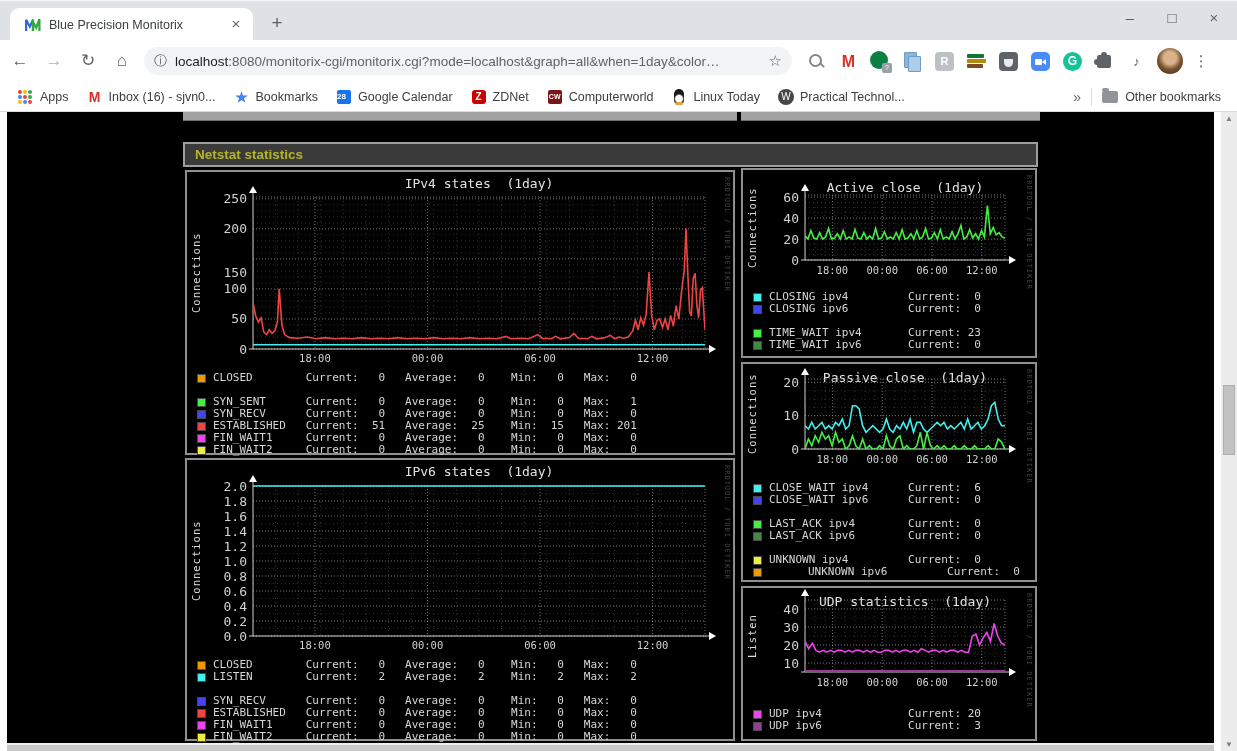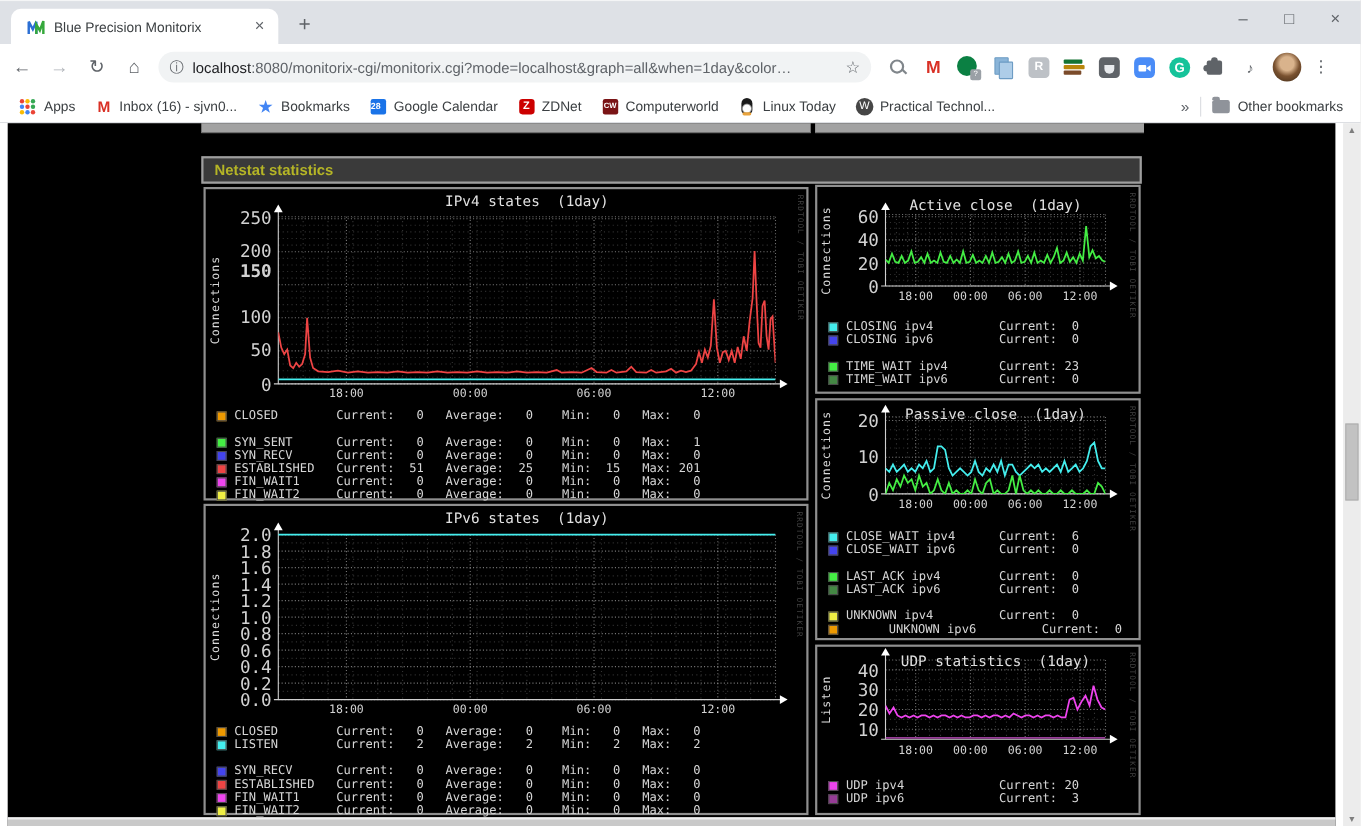--- a/index.html
+++ b/index.html
@@ -89,21 +89,21 @@
     border:2px solid #9e9e9e;box-sizing:border-box;}
   .secheader span{display:block;padding:3px 0 0 10px;font-size:13.5px;font-weight:bold;color:#b5b526;}
 
   .graph-frame{position:absolute;background:#000;border:2px solid #8f8f8f;box-sizing:border-box;}
   .g-title{position:absolute;font-family:"DejaVu Sans Mono",monospace;font-size:13px;color:#e2e2e2;
     text-align:center;white-space:pre;}
   .g-mark{position:absolute;right:2px;top:5px;font-family:"DejaVu Sans Mono",monospace;font-size:7px;color:#424242;
     writing-mode:vertical-rl;letter-spacing:1px;}
   .g-ylab{position:absolute;font-family:"DejaVu Sans Mono",monospace;font-size:10.5px;color:#dadada;
     writing-mode:vertical-rl;transform:rotate(180deg);letter-spacing:1px;}
-  .g-ytick{position:absolute;font-family:"DejaVu Sans Mono",monospace;font-size:16px;color:#d2d2d2;
+  .g-ytick{position:absolute;font-family:"DejaVu Sans Mono",monospace;font-size:13px;color:#d2d2d2;
     width:48px;text-align:right;height:11px;line-height:11px;}
   .g-xtick{position:absolute;font-family:"DejaVu Sans Mono",monospace;font-size:10.5px;color:#d2d2d2;
     width:50px;text-align:center;height:11px;line-height:11px;}
   .lg-row{position:absolute;height:12px;font-family:"DejaVu Sans Mono",monospace;font-size:11px;line-height:12px;color:#d6d6d6;
     white-space:pre;display:flex;align-items:center;}
   .lg-sw{display:inline-block;width:9px;height:9px;margin-right:7px;border:1px solid #4a4a4a;box-sizing:border-box;flex:0 0 auto;}
 
   
   .sb{position:absolute;left:1221px;top:0;width:16px;height:639px;background:#ececec;}
   .sb .arr{position:absolute;left:0;width:16px;height:13px;color:#7e7e7e;font-size:8px;line-height:13px;text-align:center;}
@@ -333,21 +333,21 @@
             <line x1="66" y1="19" x2="66" y2="177" stroke="#cfcfcf" stroke-width="1"></line>
             <line x1="62" y1="177" x2="524" y2="177" stroke="#cfcfcf" stroke-width="1"></line>
             <polygon points="62,21 70,21 66,14" fill="#ffffff"></polygon>
             <polygon points="522,173 522,181 529,177" fill="#ffffff"></polygon>
             <polyline points="66.0,130.1 68.7,144.0 71.4,150.0 74.1,145.8 76.8,160.2 79.6,162.6 82.3,157.8 85.0,161.4 87.7,159.0 90.4,150.0 92.2,116.9 94.9,153.0 97.6,162.6 102.2,165.6 111.2,166.2 120.2,165.0 129.3,166.8 138.3,165.6 147.4,166.8 156.4,166.2 165.4,166.8 174.5,165.6 183.5,166.8 192.6,166.2 201.6,166.8 210.6,165.6 219.7,166.8 228.7,166.2 237.8,166.8 246.8,165.6 255.8,166.8 264.9,166.2 273.9,166.8 283.0,165.6 292.0,166.8 301.0,166.2 310.1,166.8 319.1,164.4 323.6,166.8 332.7,166.2 341.7,166.8 350.8,162.6 355.3,166.2 364.3,166.8 368.8,164.4 373.4,166.8 382.4,165.6 386.9,161.4 391.4,166.2 400.5,166.8 405.0,164.4 409.5,166.8 418.6,165.6 423.1,163.2 427.6,166.8 432.1,165.0 436.6,166.2 441.2,165.0 445.7,159.0 448.4,148.2 451.1,157.8 453.8,145.8 456.5,153.0 459.2,142.2 462.0,100.1 464.7,144.0 467.4,157.8 470.1,148.2 472.8,147.0 475.5,155.4 478.2,147.0 480.9,157.8 483.6,143.4 486.4,154.2 489.1,133.7 491.8,147.0 494.5,119.9 497.2,98.9 499.0,56.2 500.8,101.9 502.6,139.8 504.4,144.0 506.2,106.1 508.1,101.3 509.9,133.7 511.7,145.8 513.5,118.1 515.3,115.7 518.0,157.8" fill="none" stroke="#EE4444" stroke-width="1.6" clip-path="url(#clip-ipv4)"></polyline>
             <polyline points="66.0,172.8 518.0,172.8" fill="none" stroke="#44EEEE" stroke-width="1.6" clip-path="url(#clip-ipv4)"></polyline>
           </svg>
           <div class="g-ytick" style="left: 12px; top: 171.5px;">0</div>
           <div class="g-ytick" style="left: 12px; top: 141.46px;">50</div>
           <div class="g-ytick" style="left: 12px; top: 111.421px;">100</div>
-          <div class="g-ytick" style="left: 12px; top: 69px; font-weight: bold;">150</div>
+          <div class="g-ytick" style="left: 12px; top: 95px;">150</div>
           <div class="g-ytick" style="left: 12px; top: 51.3419px;">200</div>
           <div class="g-ytick" style="left: 12px; top: 21.3024px;">250</div>
           <div class="g-xtick" style="left: 102.924px; top: 181px;">18:00</div>
           <div class="g-xtick" style="left: 215.472px; top: 181px;">00:00</div>
           <div class="g-xtick" style="left: 328.02px; top: 181px;">06:00</div>
           <div class="g-xtick" style="left: 440.568px; top: 181px;">12:00</div>
           <div class="lg-row" style="left: 10px; top: 200px;"><span class="lg-sw" style="background: rgb(238, 153, 0);"></span><span>CLOSED        Current:   0   Average:   0    Min:   0   Max:   0</span></div>
           <div class="lg-row" style="left: 10px; top: 224px;"><span class="lg-sw" style="background: rgb(68, 238, 68);"></span><span>SYN_SENT      Current:   0   Average:   0    Min:   0   Max:   1</span></div>
           <div class="lg-row" style="left: 10px; top: 236px;"><span class="lg-sw" style="background: rgb(68, 68, 238);"></span><span>SYN_RECV      Current:   0   Average:   0    Min:   0   Max:   0</span></div>
           <div class="lg-row" style="left: 10px; top: 248px;"><span class="lg-sw" style="background: rgb(238, 68, 68);"></span><span>ESTABLISHED   Current:  51   Average:  25    Min:  15   Max: 201</span></div>

